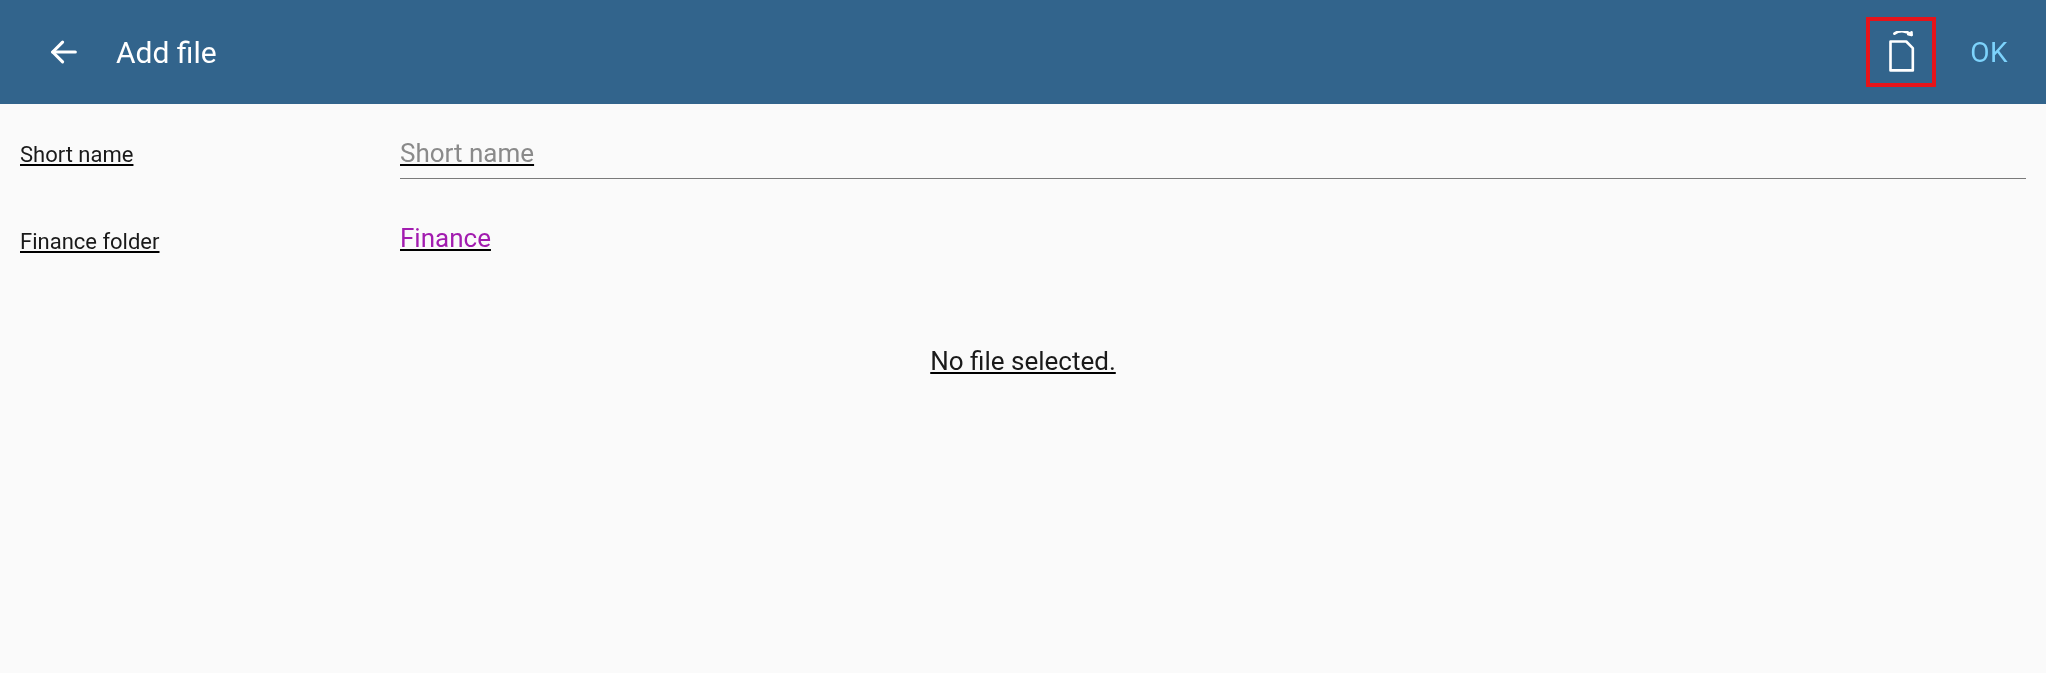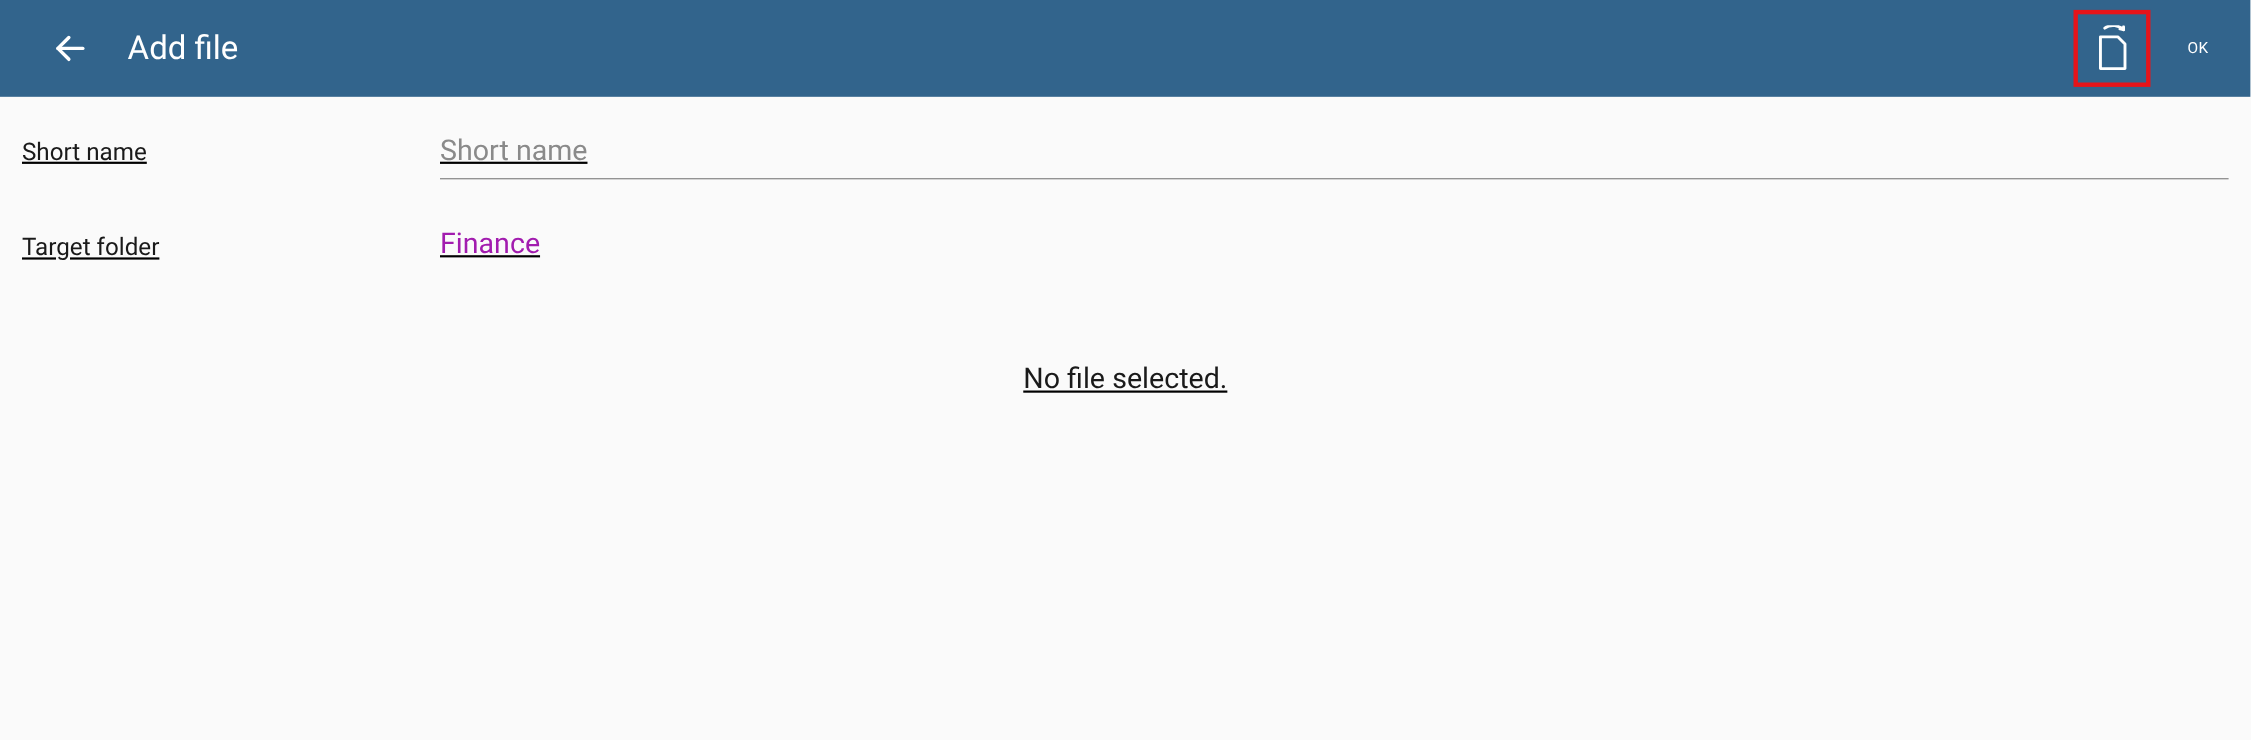--- a/index.html
+++ b/index.html
@@ -9,21 +9,21 @@
     }
     body {
       font-family: -apple-system, BlinkMacSystemFont, "Segoe UI", Roboto, Helvetica, Arial, sans-serif;
       background: #fafafa;
       width: 2046px;
       height: 673px;
       overflow: hidden;
     }
     .header {
       background: #32648c;
-      height: 88px;
+      height: 104px;
       display: flex;
       align-items: center;
       padding: 0 20px 0 40px;
       color: #ffffff;
     }
     .back-btn {
       width: 48px;
       height: 48px;
       display: flex;
       align-items: center;
@@ -43,23 +43,23 @@
       height: 70px;
       display: flex;
       align-items: center;
       justify-content: center;
       cursor: pointer;
       border: 4px solid #e6141a;
       color: #ffffff;
       margin-right: 16px;
     }
     .ok-btn {
-      font-size: 14px;
+      font-size: 28px;
       font-weight: 400;
-      color: #ffffff;
+      color: #7dd3fc;
       padding: 12px 18px;
       cursor: pointer;
       letter-spacing: 0.5px;
     }
     .content {
       padding: 28px 20px 0 20px;
       text-decoration: underline;
     }
     .form-row {
       display: flex;
@@ -121,17 +121,17 @@
   </div>
   <div class="ok-btn">OK</div>
 </div>
 
 <div class="content">
   <div class="form-row">
     <div class="form-label">Short name</div>
     <input type="text" class="form-input" placeholder="Short name" style="">
   </div>
   <div class="form-row">
-    <div class="form-label">Target folder</div>
+    <div class="form-label">Finance folder</div>
     <div class="form-value">Finance</div>
   </div>
   <div class="empty-state">No file selected.</div>
 </div>
 
 </body></html>

